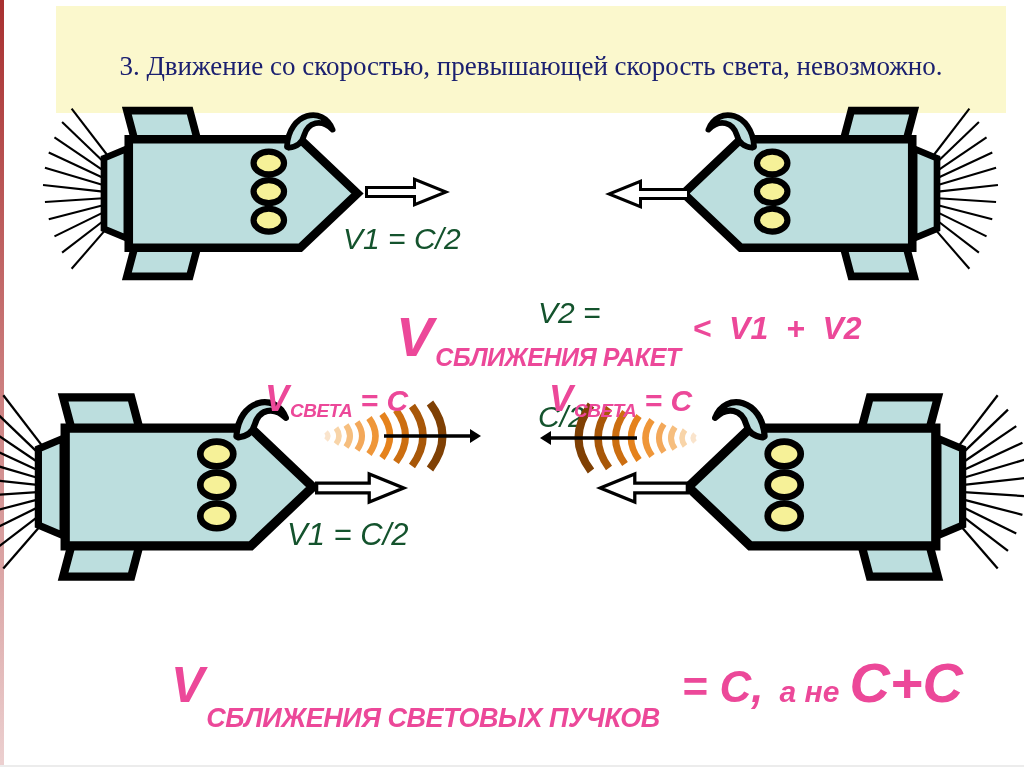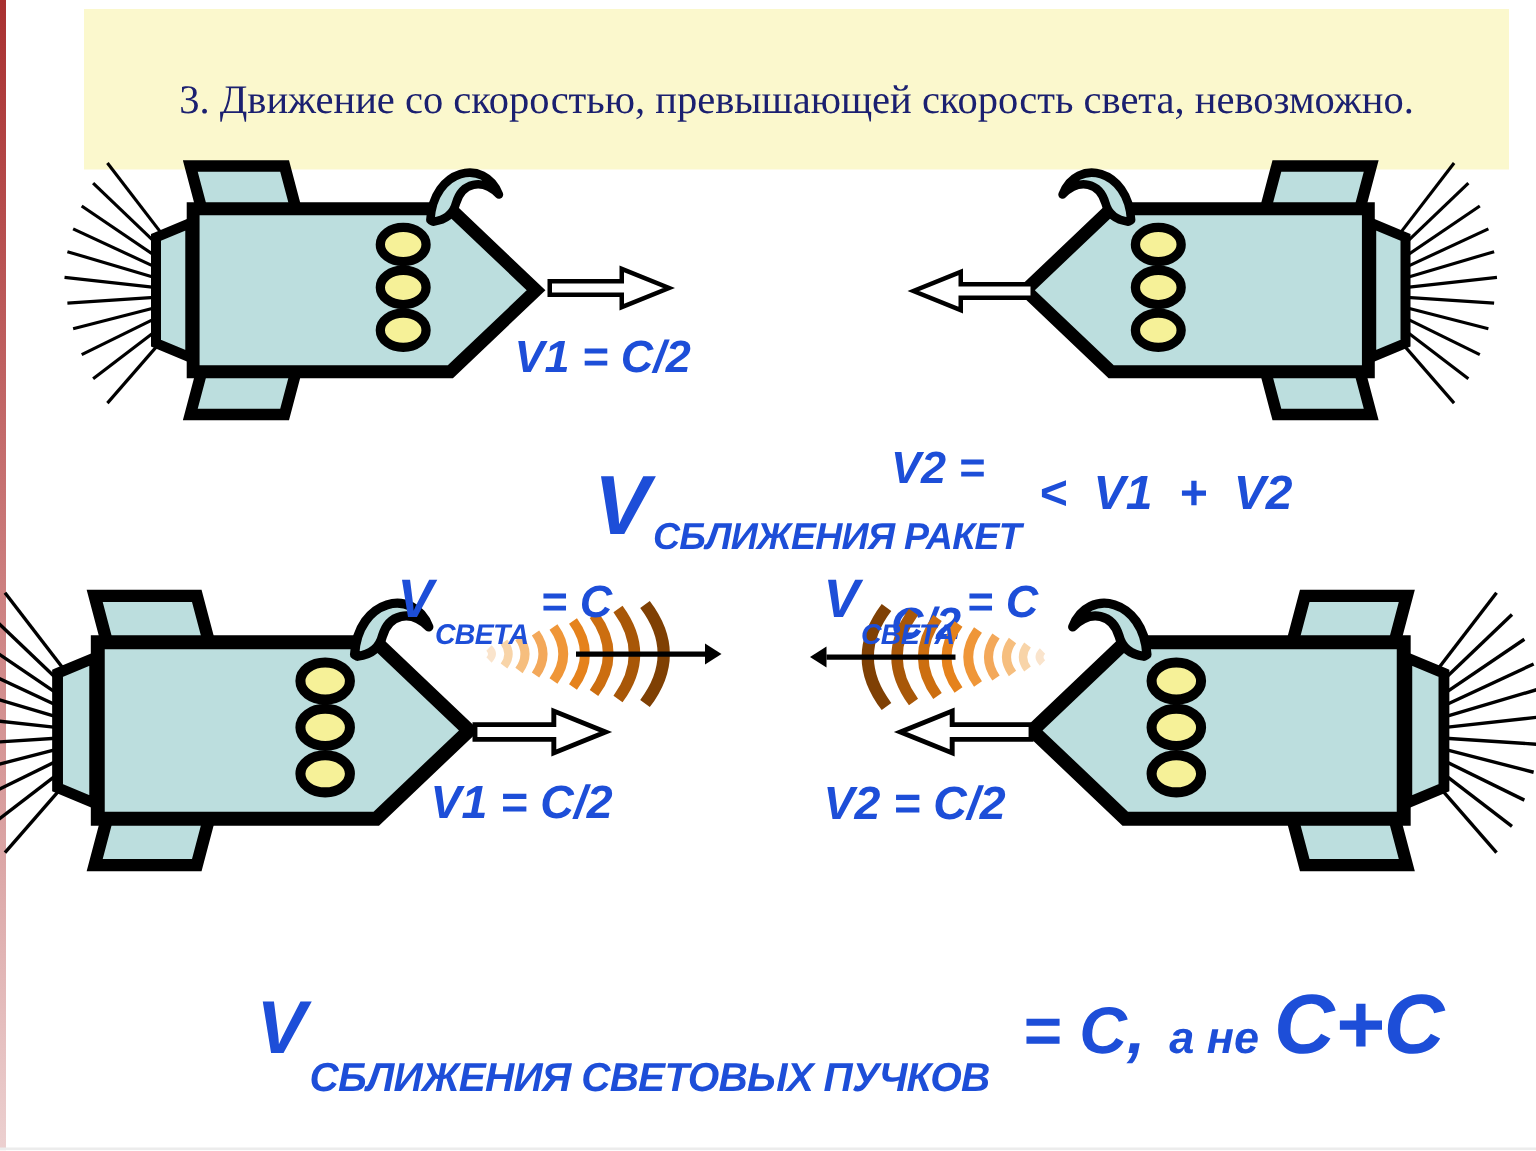--- a/index.html
+++ b/index.html
@@ -13,34 +13,34 @@
   .header{
     position:absolute;left:56px;top:6px;width:950px;height:107px;background:#FBF8CD;
     display:flex;align-items:center;justify-content:center;padding-top:14px;box-sizing:border-box;
   }
   .title{
     font-family:"Liberation Serif",serif;font-size:27px;color:#1b2070;white-space:nowrap;
   }
   .abs{position:absolute;}
   svg{display:block;overflow:visible;}
   .flip{transform:scaleX(-1);}
-  .lbl{position:absolute;font-weight:bold;font-style:italic;color:#1d4ed8;line-height:1.15;white-space:pre;}
+  .lbl{position:absolute;font-weight:normal;font-style:italic;color:#14532d;line-height:1.15;white-space:pre;}
   .fs30{font-size:30px;}
   .fs31{font-size:31px;}
-  .formula{position:absolute;font-weight:bold;font-style:italic;color:#1d4ed8;white-space:nowrap;line-height:1.1;}
+  .formula{position:absolute;font-weight:bold;font-style:italic;color:#ec4899;white-space:nowrap;line-height:1.1;}
   .f-v{display:inline-block;}
   .f-sub{display:inline-block;position:relative;letter-spacing:-0.5px;}
   .f-rest{display:inline-block;position:relative;white-space:pre;}
   
   .formula-mid .f-v{font-size:56px;}
   .formula-mid .f-sub{font-size:25px;top:10px;margin-left:2px;}
   .formula-mid .f-rest{font-size:32px;top:-17px;margin-left:12px;}
   
   .formula-light .f-v{font-size:36px;}
-  .formula-light .f-sub{font-size:19px;top:18px;margin-left:1px;}
+  .formula-light .f-sub{font-size:19px;top:6px;margin-left:1px;}
   .formula-light .f-rest{font-size:30px;top:0;}
   
   .formula-bottom .f-v{font-size:50px;}
   .formula-bottom .f-sub{font-size:27px;top:25px;margin-left:2px;}
   .formula-bottom .f-eq{display:inline-block;font-size:44px;margin-left:22px;}
   .formula-bottom .f-note{display:inline-block;font-size:30px;margin-left:16px;}
   .formula-bottom .f-cc{display:inline-block;font-size:56px;margin-left:10px;}
 </style>
 </head>
 <body>
@@ -109,21 +109,21 @@
   <svg class="abs" style="left:365px;top:174px" width="84" height="36" viewBox="0 0 112 44">
       <use href="#block-arrow-shape"></use>
     </svg>
 
   <svg class="abs flip" style="left:606px;top:176px" width="84" height="36" viewBox="0 0 112 44">
       <use href="#block-arrow-shape"></use>
     </svg>
 
   <div class="lbl fs30" style="left:343px;top:222px">V1 = C/2</div>
 
-  <div class="lbl fs30" style="left:594px;top:227px">
+  <div class="lbl fs30" style="left:538px;top:227px">
     <div>V2 =</div>
     <div>C/2</div>
   </div>
 
   <div class="formula formula-mid" style="left:396px;top:306px">
     <span class="f-v">V</span><span class="f-sub">СБЛИЖЕНИЯ РАКЕТ</span><span class="f-rest">&lt;  V1  +  V2</span>
   </div>
 
   <svg class="abs" style="left:-7px;top:389px" width="330" height="196" viewBox="0 0 320 190">
       <use href="#rocket-shape"></use>
@@ -152,19 +152,18 @@
   <div class="formula formula-light" style="left:265px;top:379px">
     <span class="f-v">V</span><span class="f-sub">СВЕТА</span><span class="f-rest"> = C</span>
   </div>
 
   <div class="formula formula-light" style="left:549px;top:379px">
     <span class="f-v">V</span><span class="f-sub">СВЕТА</span><span class="f-rest"> = C</span>
   </div>
 
   <div class="lbl fs31" style="left:287px;top:517px">V1 = C/2</div>
 
-  <div class="lbl fs31" style="left:549px;top:518px">V2 = C/2</div>
 
   <div class="formula formula-bottom" style="left:171px;top:652px">
     <span class="f-v">V</span><span class="f-sub">СБЛИЖЕНИЯ СВЕТОВЫХ ПУЧКОВ</span><span class="f-eq">= C,</span><span class="f-note">а не</span><span class="f-cc">С+С</span>
   </div>
 
 </div>
 
 </body></html>

